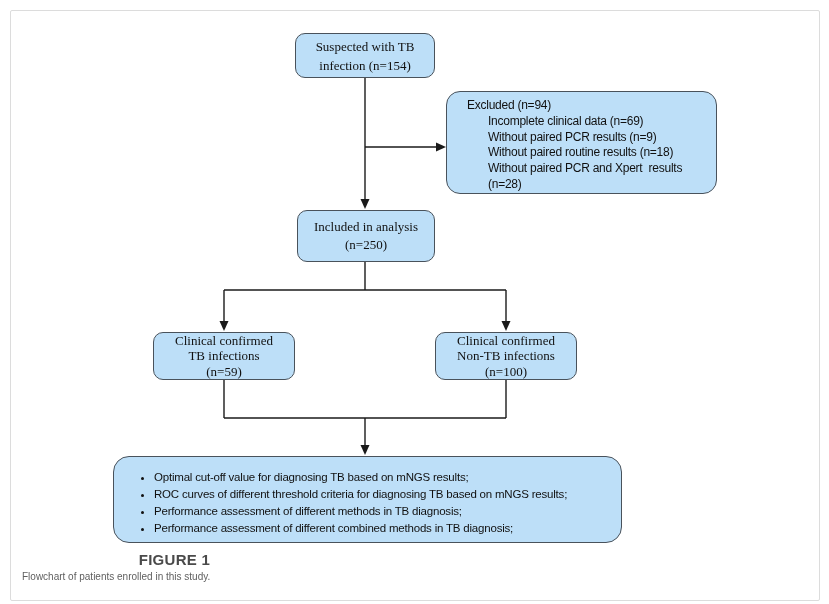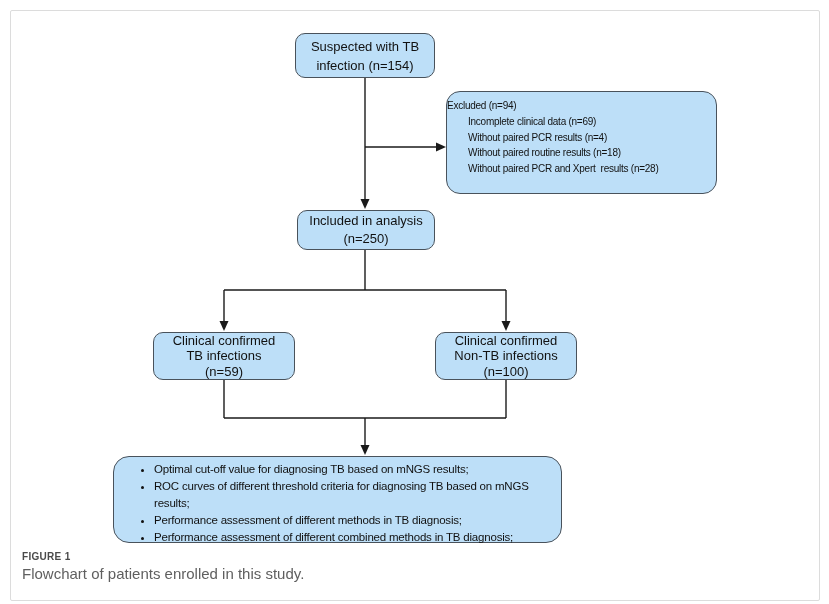--- a/index.html
+++ b/index.html
@@ -37,48 +37,50 @@
     background:var(--box-fill);
     border:1.5px solid var(--box-border);
     color:var(--text);
   }
   .node-center{
     display:flex;flex-direction:column;
     align-items:center;justify-content:center;
     text-align:center;
     border-radius:10px;
     font-size:13px;
+    font-family:Liberation Serif, serif;
   }
   #node-suspected{left:295px;top:33px;width:140px;height:45px;line-height:19px;}
-  #node-included{left:297px;top:210px;width:138px;height:40px;line-height:18px;}
+  #node-included{left:297px;top:210px;width:138px;height:52px;line-height:18px;}
   #node-tb{left:153px;top:332px;width:142px;height:48px;line-height:15.5px;}
   #node-nontb{left:435px;top:332px;width:142px;height:48px;line-height:15.5px;}
   #node-excluded{
     left:446px;top:91px;width:271px;height:103px;
     border-radius:14px;
-    font-size:10px;letter-spacing:-0.25px;
+    font-size:12px;letter-spacing:-0.25px;
     line-height:15.8px;
-    padding:6px 6px 6px 0;
+    padding:6px 6px 6px 20px;
   }
   #node-excluded .sub{padding-left:21px;white-space:pre-wrap;}
   #node-outcomes{
-    left:113px;top:456px;width:449px;height:87px;
+    left:113px;top:456px;width:509px;height:87px;
     border-radius:16px;
     font-size:11.5px;letter-spacing:-0.2px;
-    padding:4px 10px 0 24px;
+    padding:12px 10px 0 24px;
   }
   #node-outcomes ul{list-style:disc;padding-left:16px;}
   #node-outcomes li{line-height:17px;}
   .caption{position:absolute;left:22px;top:551px;}
   .caption-label{
-    font-size:10px;font-weight:bold;color:var(--caption-label);
+    font-size:15px;font-weight:bold;color:var(--caption-label);
     letter-spacing:0.3px;
+    text-align:right;
   }
   .caption-text{
-    font-size:15px;color:var(--caption-text);
+    font-size:10px;color:var(--caption-text);
     margin-top:3px;
   }
 </style>
 </head>
 <body>
 
 <div class="canvas">
 
   <div class="frame"></div>
 
@@ -105,21 +107,21 @@
   </svg>
 
   <div class="node node-center" id="node-suspected">
     <div class="tline">Suspected with TB</div>
     <div class="tline">infection (n=154)</div>
   </div>
 
   <div class="node" id="node-excluded">
     <div class="tline">Excluded (n=94)</div>
     <div class="tline sub">Incomplete clinical data (n=69)</div>
-    <div class="tline sub">Without paired PCR results (n=4)</div>
+    <div class="tline sub">Without paired PCR results (n=9)</div>
     <div class="tline sub">Without paired routine results (n=18)</div>
     <div class="tline sub">Without paired PCR and Xpert  results (n=28)</div>
   </div>
 
   <div class="node node-center" id="node-included">
     <div class="tline">Included in analysis</div>
     <div class="tline">(n=250)</div>
   </div>
 
   <div class="node node-center" id="node-tb">

